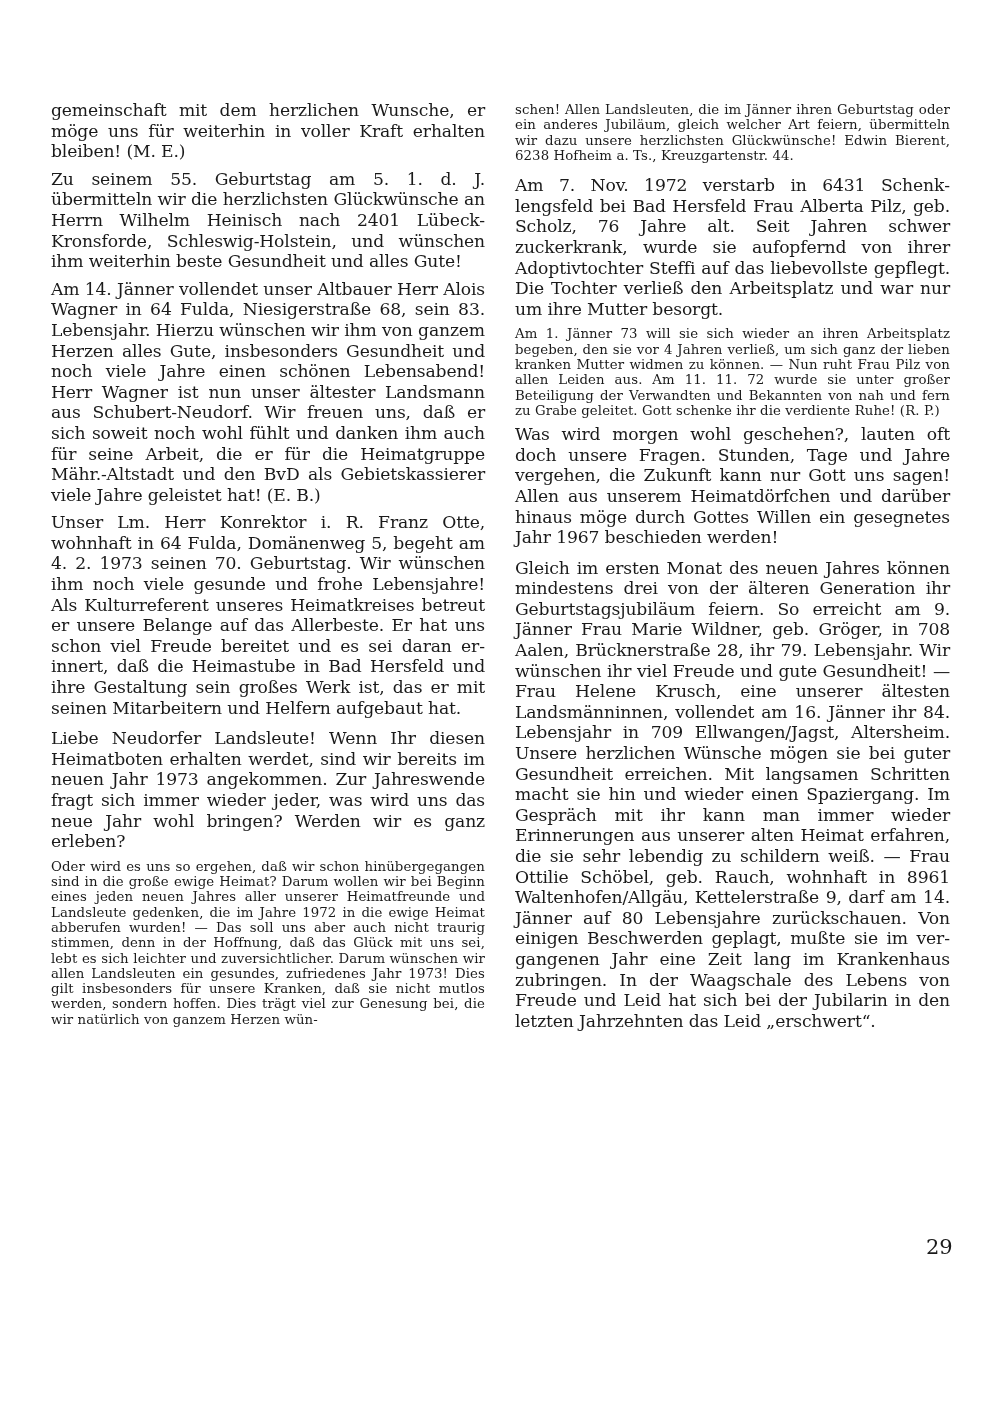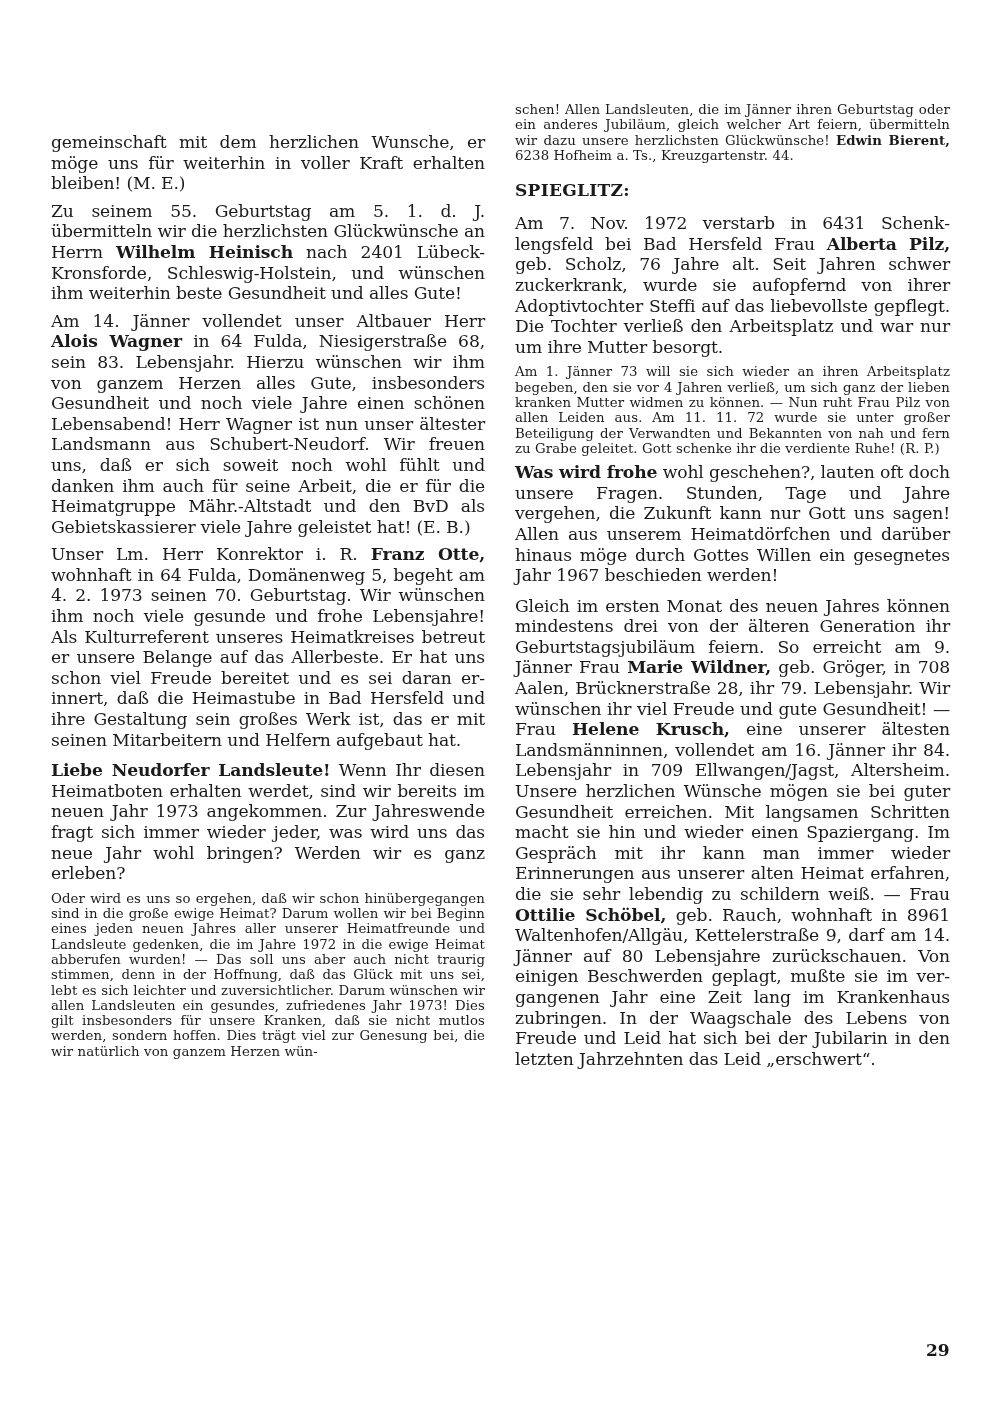--- a/index.html
+++ b/index.html
@@ -7,32 +7,32 @@
       width: 1000px; height: 1413px; position: relative; overflow: hidden;
       font-family: "DejaVu Serif", "Liberation Serif", serif;
       color: #1a1a1a;
     }
     .col {
       position: absolute; top: 100px; width: 434px;
     }
     .col-left { left: 51px; }
     .col-right { left: 515px; width: 435px; top: 102px; }
     p { margin: 0; text-align: justify; hyphens: manual; }
-    .big { font-size: 17.2px; line-height: 20.6px; letter-spacing: -0.15px; margin-top: 32px; }
+    .big { font-size: 17.2px; line-height: 20.6px; letter-spacing: -0.15px; }
     .small { font-size: 13.3px; line-height: 15.3px; letter-spacing: 0.1px; }
     .gap { margin-top: 7px; }
     .gap-lg { margin-top: 10px; }
     .heading {
       font-size: 17px; font-weight: bold; letter-spacing: 0.3px;
       margin: 0; line-height: 22px;
     }
-    b { font-weight: bold; }
+    b { font-weight: normal; }
     .page-number {
-      position: absolute; left: 926px; top: 1340px;
-      font-size: 17px; font-weight: bold;
+      position: absolute; left: 926px; top: 1235px;
+      font-size: 21px; font-weight: normal;
     }
   </style>
 </head>
 <body>
 
 <div class="col col-left">
   <p class="big">gemeinschaft mit dem herzlichen Wunsche, er möge uns für weiterhin in voller Kraft erhalten bleiben! (M. E.)</p>
 
   <p class="big gap"><span>Zu seinem 55. Geburtstag am 5. 1. d. J. übermitteln wir die herzlichsten Glück­wünsche an Herrn </span><b>Wilhelm Heinisch</b><span> nach 2401 Lübeck-Kronsforde, Schleswig-Hol­stein, und wünschen ihm weiterhin beste Gesundheit und alles Gute!</span></p>
 
@@ -42,25 +42,24 @@
 
 
   <p class="big gap-lg"><b>Liebe Neudorfer Landsleute!</b><span> Wenn Ihr die­sen Heimatboten erhalten werdet, sind wir bereits im neuen Jahr 1973 angekommen. Zur Jahreswende fragt sich immer wieder jeder, was wird uns das neue Jahr wohl bringen? Werden wir es ganz erleben?</span></p>
 
   <p class="small gap">Oder wird es uns so ergehen, daß wir schon hinübergegangen sind in die große ewige Hei­mat? Darum wollen wir bei Beginn eines jeden neuen Jahres aller unserer Heimatfreunde und Landsleute gedenken, die im Jahre 1972 in die ewige Heimat abberufen wurden! — Das soll uns aber auch nicht traurig stimmen, denn in der Hoffnung, daß das Glück mit uns sei, lebt es sich leichter und zuversichtlicher. Darum wün­schen wir allen Landsleuten ein gesundes, zu­friedenes Jahr 1973! Dies gilt insbesonders für unsere Kranken, daß sie nicht mutlos werden, sondern hoffen. Dies trägt viel zur Genesung bei, die wir natürlich von ganzem Herzen wün-</p>
 </div>
 
 <div class="col col-right">
   <p class="small"><span>schen! Allen Landsleuten, die im Jänner ihren Geburtstag oder ein anderes Jubiläum, gleich welcher Art feiern, übermitteln wir dazu unsere herzlichsten Glückwünsche! </span><b>Edwin Bierent,</b><span> 6238 Hofheim a. Ts., Kreuzgartenstr. 44.</span></p>
 
-  <h2 class="heading gap-lg" style="margin-top:16px">SPIEGLITZ:</h2>
 
   <p class="big" style="margin-top:12px"><span>Am 7. Nov. 1972 verstarb in 6431 Schenk­lengsfeld bei Bad Hersfeld Frau </span><b>Alberta Pilz,</b><span> geb. Scholz, 76 Jahre alt. Seit Jahren schwer zuckerkrank, wurde sie aufopfernd von ihrer Adoptivtochter Steffi auf das liebevollste gepflegt. Die Tochter verließ den Arbeitsplatz und war nur um ihre Mutter besorgt.</span></p>
 
   <p class="small gap">Am 1. Jänner 73 will sie sich wieder an ihren Arbeitsplatz begeben, den sie vor 4 Jahren ver­ließ, um sich ganz der lieben kranken Mutter widmen zu können. — Nun ruht Frau Pilz von allen Leiden aus. Am 11. 11. 72 wurde sie unter großer Beteiligung der Verwandten und Be­kannten von nah und fern zu Grabe geleitet. Gott schenke ihr die verdiente Ruhe! (R. P.)</p>
 
 
-  <p class="big" style="margin-top:6px"><b>Was wird frohe</b><span> wohl geschehen?, lauten oft doch unsere Fragen. Stunden, Tage und Jahre vergehen, die Zukunft kann nur Gott uns sagen! Allen aus unserem Heimat­dörfchen und darüber hinaus möge durch Gottes Willen ein gesegnetes Jahr 1967 be­schieden werden!</span></p>
+  <p class="big" style="margin-top:6px"><b>Was wird morgen</b><span> wohl geschehen?, lauten oft doch unsere Fragen. Stunden, Tage und Jahre vergehen, die Zukunft kann nur Gott uns sagen! Allen aus unserem Heimat­dörfchen und darüber hinaus möge durch Gottes Willen ein gesegnetes Jahr 1967 be­schieden werden!</span></p>
 
   <p class="big gap-lg"><span>Gleich im ersten Monat des neuen Jahres können mindestens drei von der älteren Generation ihr Geburtstagsjubiläum feiern. So erreicht am 9. Jänner Frau </span><b>Marie Wild­ner,</b><span> geb. Gröger, in 708 Aalen, Brückner­straße 28, ihr 79. Lebensjahr. Wir wün­schen ihr viel Freude und gute Gesundheit! — Frau </span><b>Helene Krusch,</b><span> eine unserer älte­sten Landsmänninnen, vollendet am 16. Jänner ihr 84. Lebensjahr in 709 Ellwan­gen/Jagst, Altersheim. Unsere herzlichen Wünsche mögen sie bei guter Gesundheit erreichen. Mit langsamen Schritten macht sie hin und wieder einen Spaziergang. Im Gespräch mit ihr kann man immer wieder Erinnerungen aus unserer alten Heimat erfahren, die sie sehr lebendig zu schildern weiß. — Frau </span><b>Ottilie Schöbel,</b><span> geb. Rauch, wohnhaft in 8961 Waltenhofen/Allgäu, Ket­telerstraße 9, darf am 14. Jänner auf 80 Lebensjahre zurückschauen. Von einigen Beschwerden geplagt, mußte sie im ver­gangenen Jahr eine Zeit lang im Kran­kenhaus zubringen. In der Waagschale des Lebens von Freude und Leid hat sich bei der Jubilarin in den letzten Jahrzehnten das Leid „erschwert“.</span></p>
 </div>
 
 <div class="page-number">29</div>
 
 </body></html>

